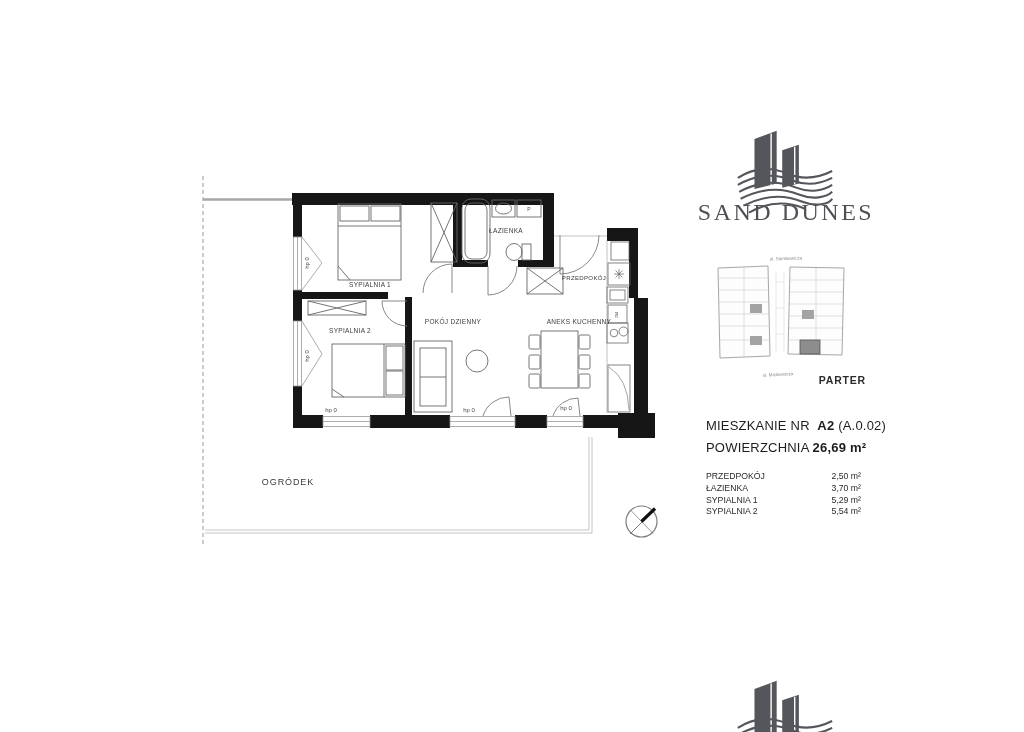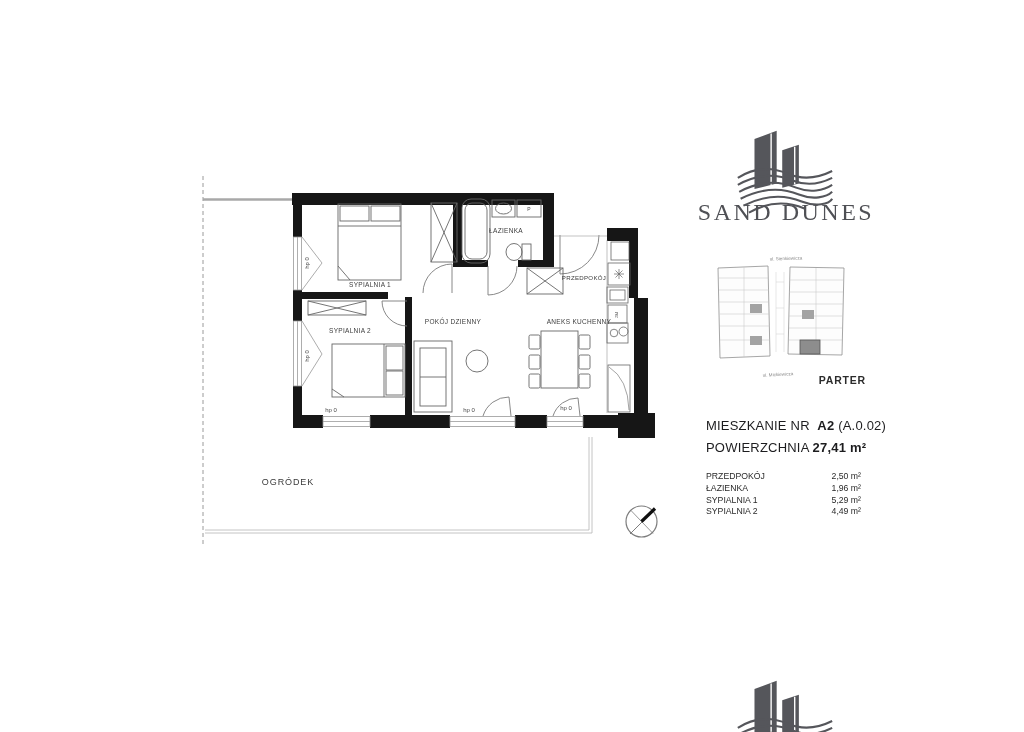--- a/index.html
+++ b/index.html
@@ -231,39 +231,39 @@
 <div class="abs parter">PARTER</div>
 
 <div class="abs info-line line1">
   <span>MIESZKANIE NR</span>&nbsp;
   <b>A2</b>
   <span>(A.0.02)</span>
 </div>
 
 <div class="abs info-line line2">
   <span>POWIERZCHNIA</span>
-  <b>27,41 m²</b>
+  <b>26,69 m²</b>
 </div>
 
 <div class="abs room-table">
   <div class="room-row">
     <span>PRZEDPOKÓJ</span>
     <span>2,50 m²</span>
   </div>
   <div class="room-row">
     <span>ŁAZIENKA</span>
-    <span>1,96 m²</span>
+    <span>3,70 m²</span>
   </div>
   <div class="room-row">
     <span>SYPIALNIA 1</span>
     <span>5,29 m²</span>
   </div>
   <div class="room-row">
     <span>SYPIALNIA 2</span>
-    <span>4,49 m²</span>
+    <span>5,54 m²</span>
   </div>
 </div>
 
 <svg class="abs" style="left:735px;top:678px;" width="100" height="86" viewBox="0 0 72 62">
   <g fill="#55565b">
     <path d="M14 8 L30 2 L30 40 L14 44 Z"></path>
     <path d="M34 16 L46 12 L46 40 L34 43 Z"></path>
     <path d="M26 4 L26 41" stroke="#ffffff" stroke-width="1"></path>
     <path d="M43 13.5 L43 40.5" stroke="#ffffff" stroke-width="1"></path>
   </g>

